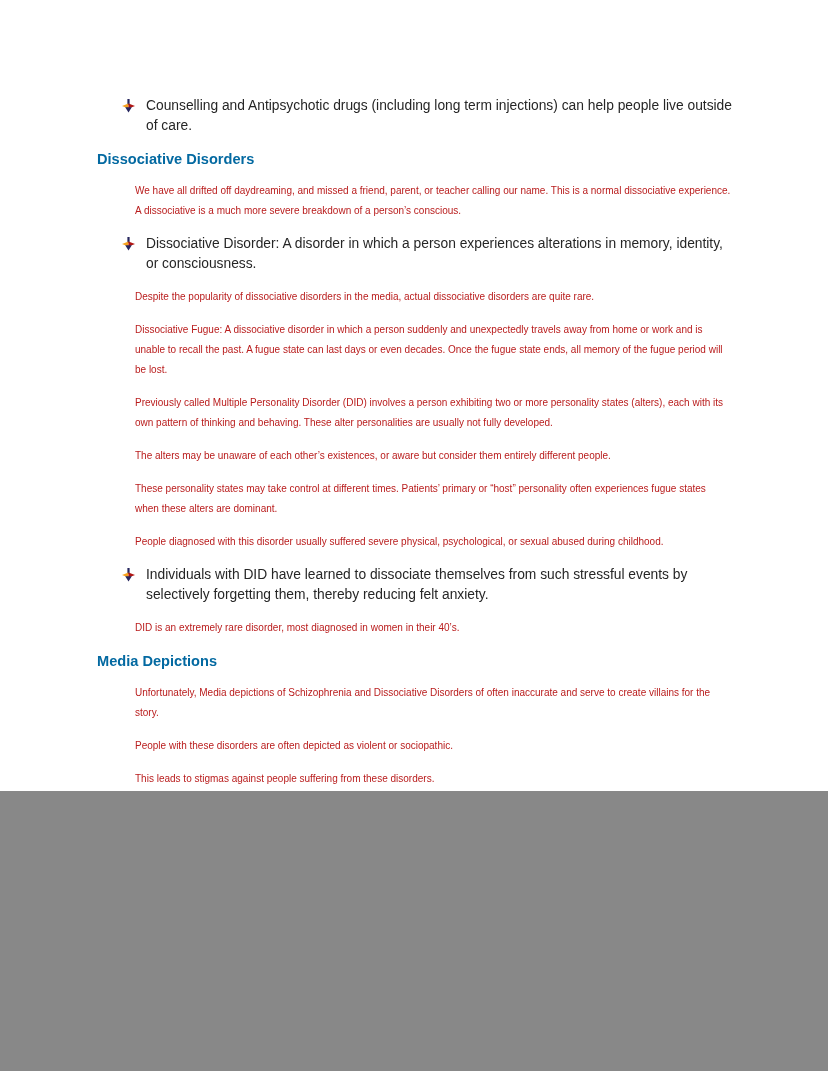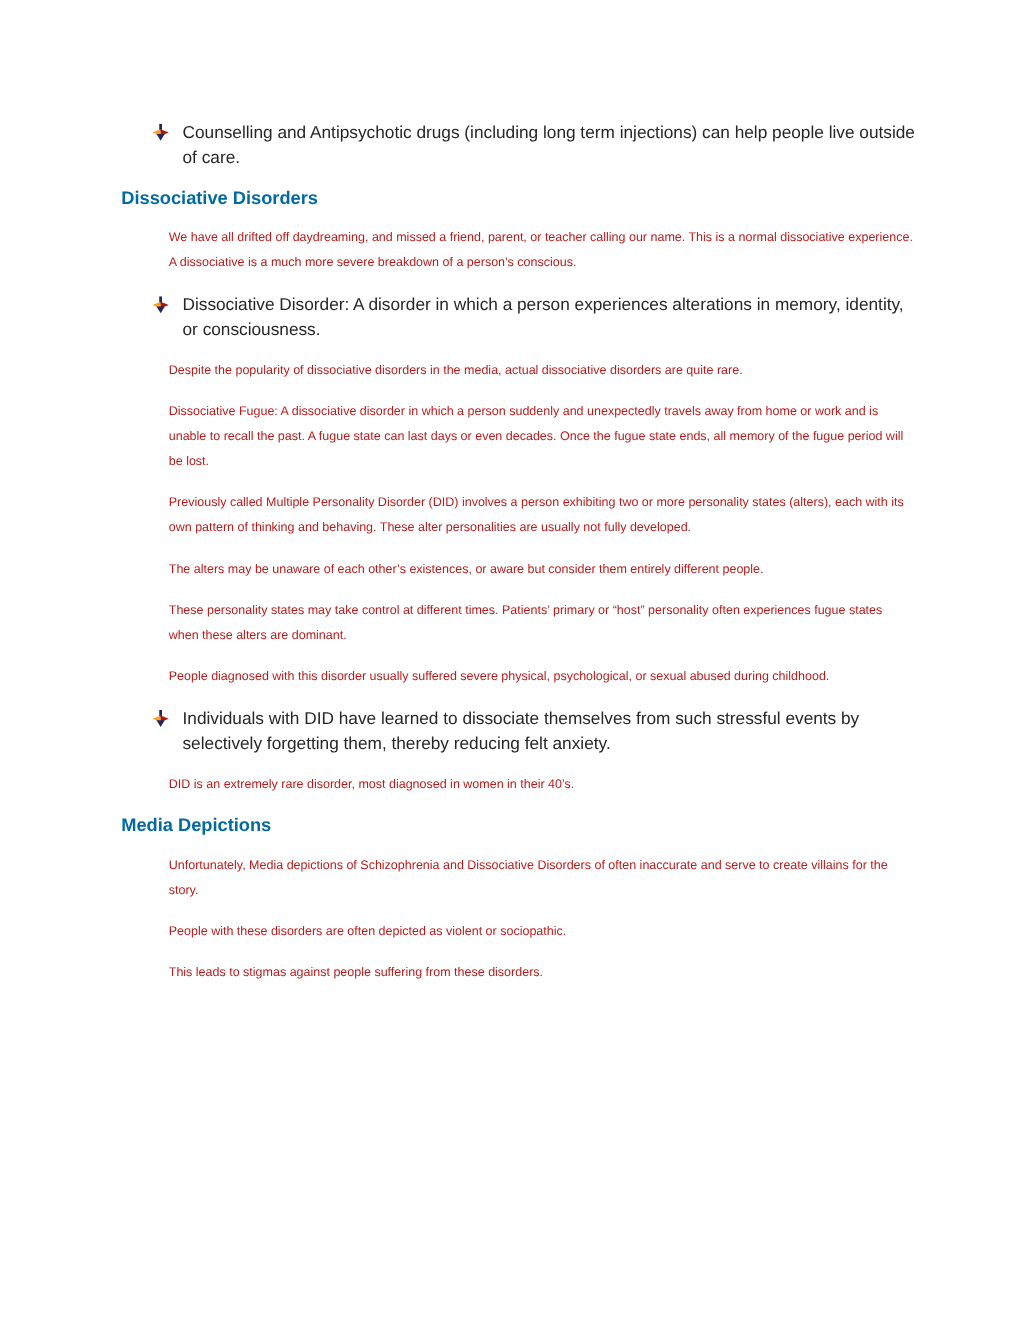--- a/index.html
+++ b/index.html
@@ -1,20 +1,20 @@
 <!DOCTYPE html>
 <html><head>
 <meta charset="utf-8">
 <style>
   * { margin: 0; padding: 0; box-sizing: border-box; }
   html, body { background: #888; }
   .page {
     position: relative;
     width: 828px;
-    height: 1071px;
+    height: 791px;
     margin: 0 auto;
     background: #ffffff;
     font-family: "Liberation Sans", "DejaVu Sans", sans-serif;
     color: #262626;
     overflow: hidden;
   }
   .content {
     position: absolute;
     left: 97px;
     top: 96px;

